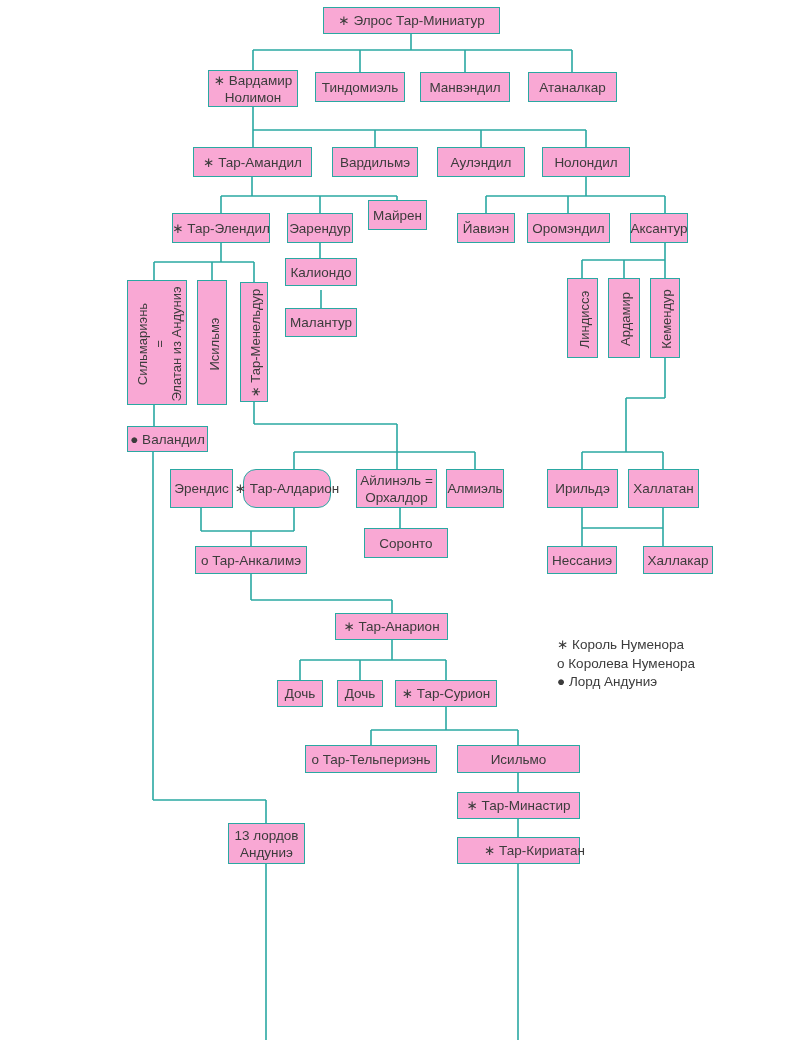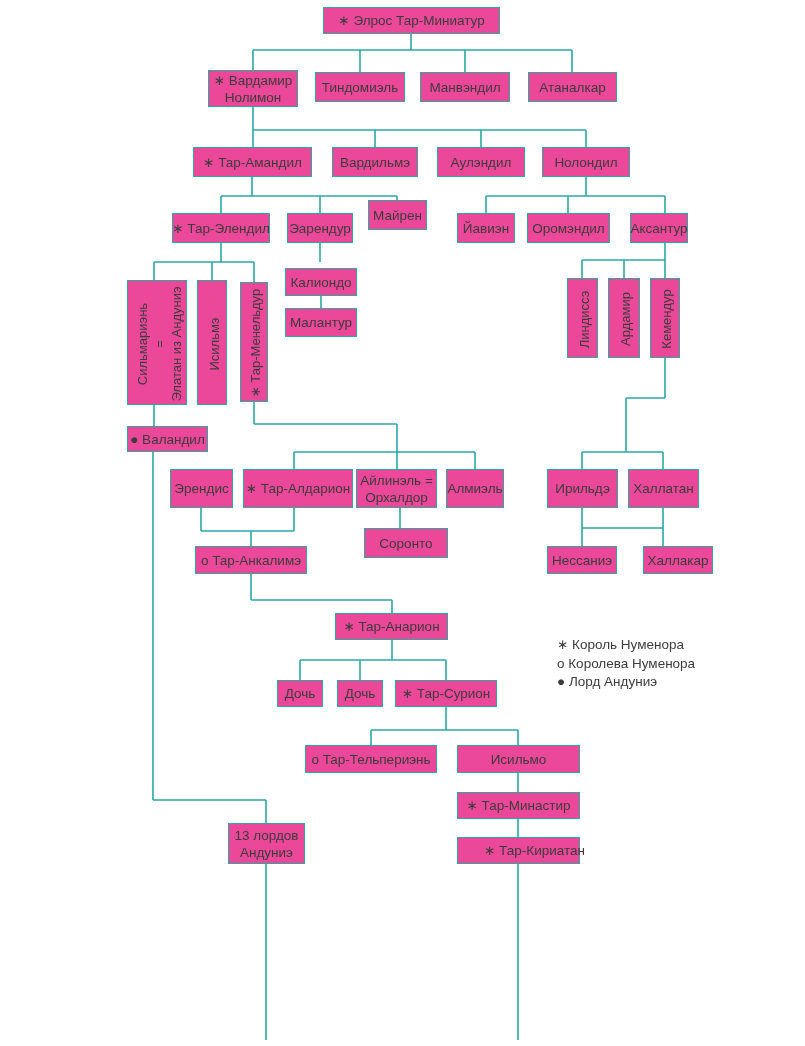--- a/index.html
+++ b/index.html
@@ -3,21 +3,21 @@
 <meta charset="utf-8">
 <style>
   :root{ --teal:#2aa8a2; --ink:#3c3c3c; }
   html,body{margin:0;padding:0;background:#ffffff;}
   .canvas{
     position:relative;width:805px;height:1046px;background:#ffffff;overflow:hidden;
     font-family:"Liberation Sans","DejaVu Sans",sans-serif;
   }
   .wires{position:absolute;left:0;top:0;width:805px;height:1046px;}
   .node{
-    position:absolute;background:#ec4899;border:1.5px solid var(--teal);
+    position:absolute;background:#f9a8d4;border:1.5px solid var(--teal);
     box-sizing:border-box;display:flex;flex-direction:column;justify-content:center;
     align-items:center;text-align:center;font-size:13.5px;line-height:17px;color:var(--ink);
   }
   .node.v{display:block;}
   .vin{
     position:absolute;transform:rotate(-90deg);display:flex;flex-direction:column;
     justify-content:center;align-items:center;text-align:center;
     font-size:13px;line-height:17px;color:var(--ink);white-space:nowrap;
   }
   .ln{white-space:nowrap;}
@@ -151,21 +151,21 @@
     </div>
     <div class="node" style="left: 457px; top: 213px; width: 58px; height: 30px;">
       <div class="ln">Йавиэн</div>
     </div>
     <div class="node" style="left: 527px; top: 213px; width: 83px; height: 30px;">
       <div class="ln">Оромэндил</div>
     </div>
     <div class="node" style="left: 630px; top: 213px; width: 58px; height: 30px;">
       <div class="ln">Аксантур</div>
     </div>
-    <div class="node" style="left: 285px; top: 268px; width: 72px; height: 28px;">
+    <div class="node" style="left: 285px; top: 258px; width: 72px; height: 28px;">
       <div class="ln">Калиондо</div>
     </div>
     <div class="node" style="left: 285px; top: 308px; width: 72px; height: 29px;">
       <div class="ln">Малантур</div>
     </div>
     <div class="node v" style="left: 127px; top: 280px; width: 60px; height: 125px;">
       <div class="vin" style="width: 125px; height: 60px; left: -32.5px; top: 32.5px;">
         <div class="ln">Сильмариэнь</div>
         <div class="ln">=</div>
         <div class="ln">Элатан из Андуниэ</div>
@@ -195,21 +195,21 @@
       <div class="vin" style="width: 80px; height: 30px; left: -25px; top: 25px;">
         <div class="ln">Кемендур</div>
       </div>
     </div>
     <div class="node" style="left: 127px; top: 426px; width: 81px; height: 26px;">
       <div class="ln">● Валандил</div>
     </div>
     <div class="node" style="left: 170px; top: 469px; width: 63px; height: 39px;">
       <div class="ln">Эрендис</div>
     </div>
-    <div class="node" style="left: 243px; top: 469px; width: 110px; height: 39px;">
+    <div class="node" style="left: 243px; top: 469px; width: 88px; height: 39px; border-radius: 13px;">
       <div class="ln">∗ Тар-Алдарион</div>
     </div>
     <div class="node" style="left: 356px; top: 469px; width: 81px; height: 39px;">
       <div class="ln">Айлинэль =</div>
       <div class="ln">Орхалдор</div>
     </div>
     <div class="node" style="left: 446px; top: 469px; width: 58px; height: 39px;">
       <div class="ln">Алмиэль</div>
     </div>
     <div class="node" style="left: 547px; top: 469px; width: 71px; height: 39px;">

